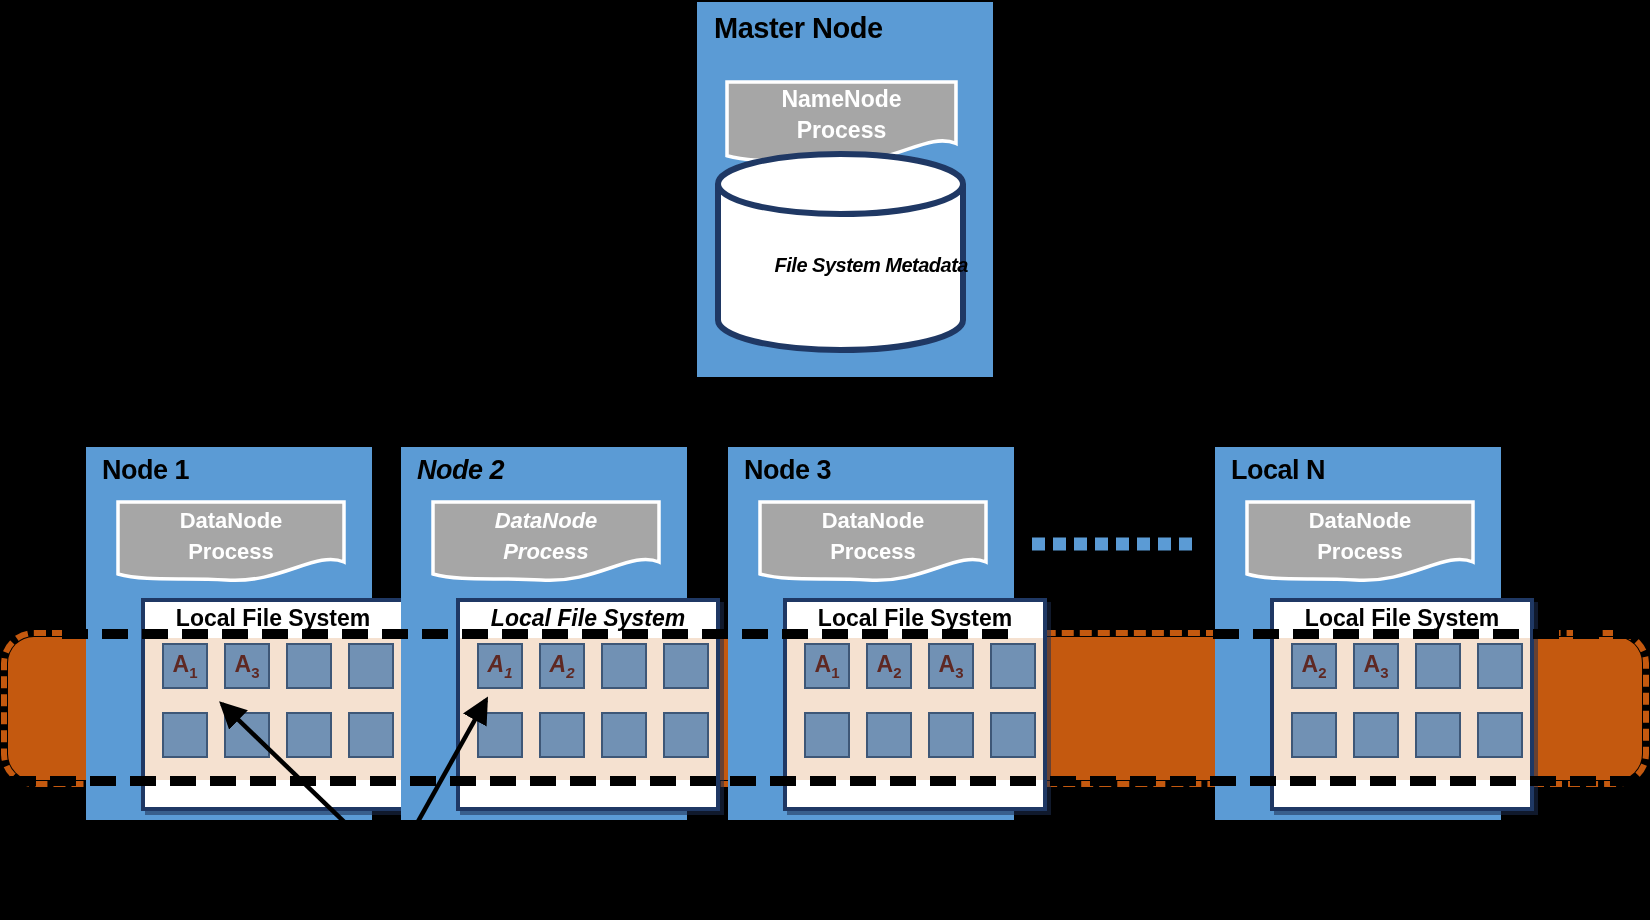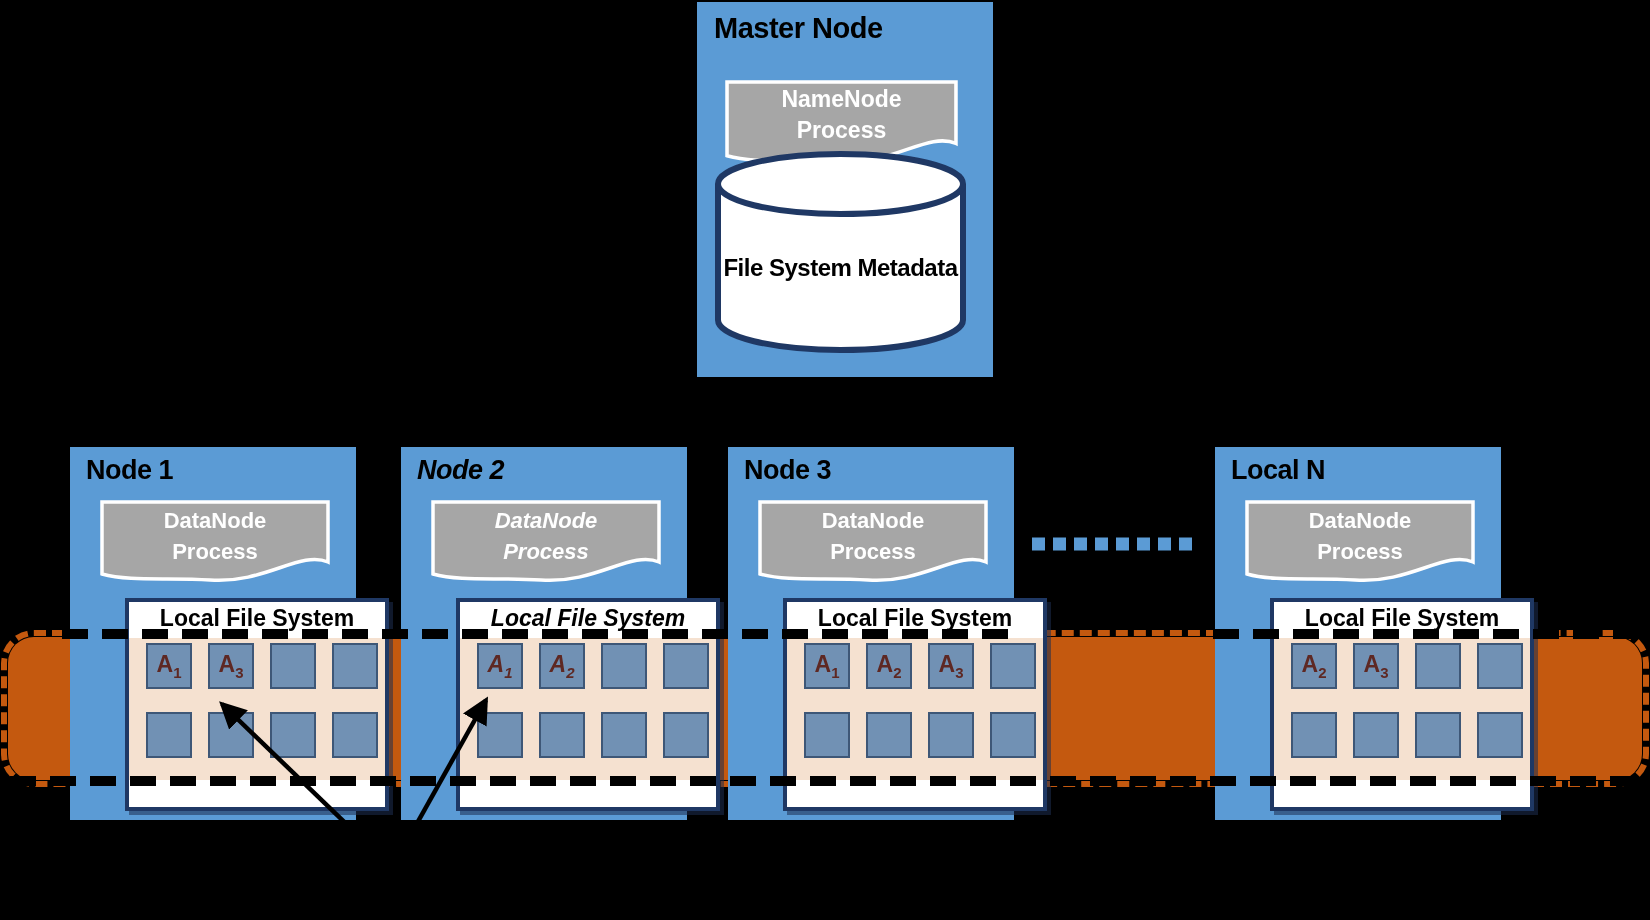--- a/index.html
+++ b/index.html
@@ -14,21 +14,21 @@
   .proc{position:absolute;}
   .proc svg{position:absolute;left:0;top:0;width:100%;height:100%;}
   .doc-path{fill:#a6a6a6;stroke:#ffffff;stroke-width:3.5;}
   .proc-text{position:absolute;left:0;right:0;top:4px;text-align:center;color:#fff;line-height:31px;}
   .master .proc{left:28px;top:62px;width:233px;height:86px;margin-top:16px;}
   .master .proc-text{font-size:23px;}
 
   
   .cyl{position:absolute;left:16px;top:148px;width:255px;height:210px;}
   .cyl svg{position:absolute;left:0;top:0;width:100%;height:100%;}
-  .cyl-label{position:absolute;left:0;right:0;top:104px;text-align:center;font-size:24px;color:#000;letter-spacing:-0.5px;}
+  .cyl-label{position:absolute;left:0;right:0;top:104px;text-align:right;font-size:20px;color:#000;letter-spacing:-0.5px;font-style:italic;}
 
   
   .node{position:absolute;top:447px;width:286px;height:376px;background:#5b9bd5;z-index:2;}
   .node-title{position:absolute;left:16px;top:8px;font-size:27px;color:#000;letter-spacing:-0.5px;}
   .node .proc{left:30px;top:53px;width:230px;height:84px;}
   .node .proc-text{font-size:22px;line-height:31px;top:5px;}
 
   .lfs{position:absolute;left:15px;top:151px;width:256px;height:205px;background:#fff;
        border:4px solid #1f3864;box-shadow:4px 4px 0 rgba(30,45,80,0.55);margin-left:40px;}
   .lfs-title{position:absolute;left:0;right:0;top:3px;text-align:center;font-size:23px;color:#000;}
@@ -65,21 +65,21 @@
     </div>
     <div class="cyl">
       <svg viewBox="0 0 255 210">
         <path d="M5,34 V170 a122.5,30 0 0 0 245,0 V34" fill="#ffffff" stroke="#1f3864" stroke-width="6"></path>
         <ellipse cx="127.5" cy="34" rx="122.5" ry="30" fill="#ffffff" stroke="#1f3864" stroke-width="6"></ellipse>
       </svg>
       <div class="cyl-label">File System Metadata</div>
     </div>
   </div>
 
-  <div class="node" style="left: 70px;">
+  <div class="node" style="left: 86px;">
       <div class="node-title">Node 1</div>
       <div class="proc">
         <svg viewBox="0 0 230 84" preserveAspectRatio="none">
           <path class="doc-path" d="M2,2 H228 V62 C200,50 165,84 110,80 C70,77 30,82 2,74 Z"></path>
         </svg>
         <div class="proc-text">
           <div>DataNode</div>
           <div>Process</div>
         </div>
       </div>

